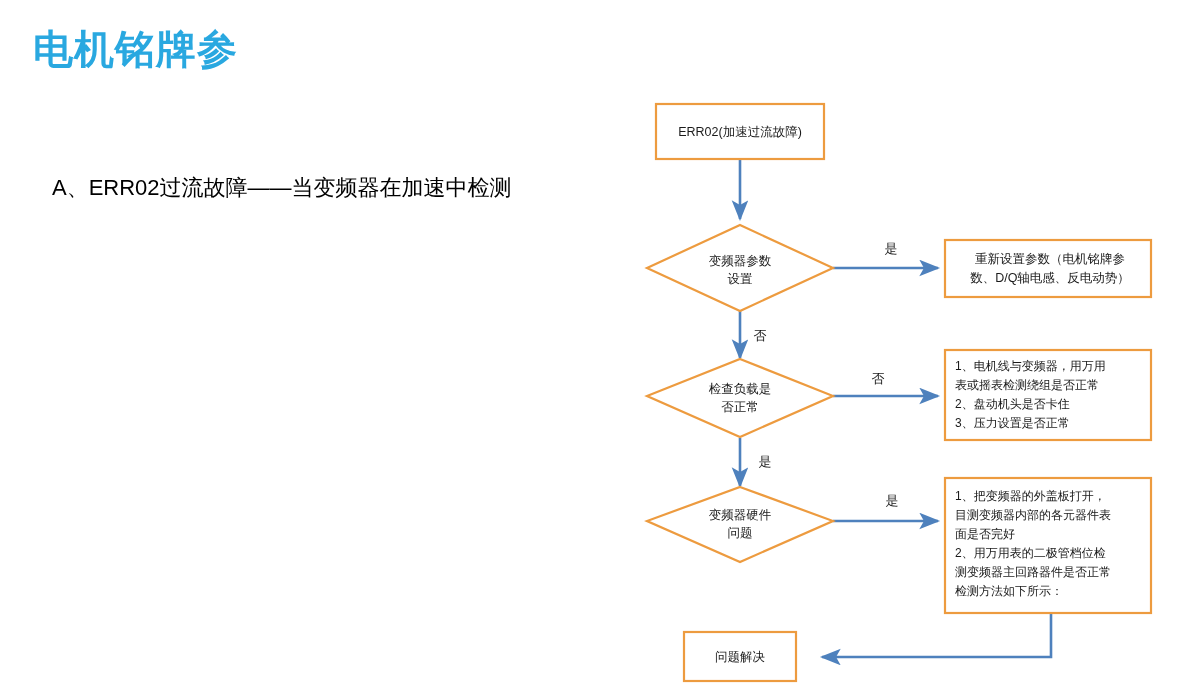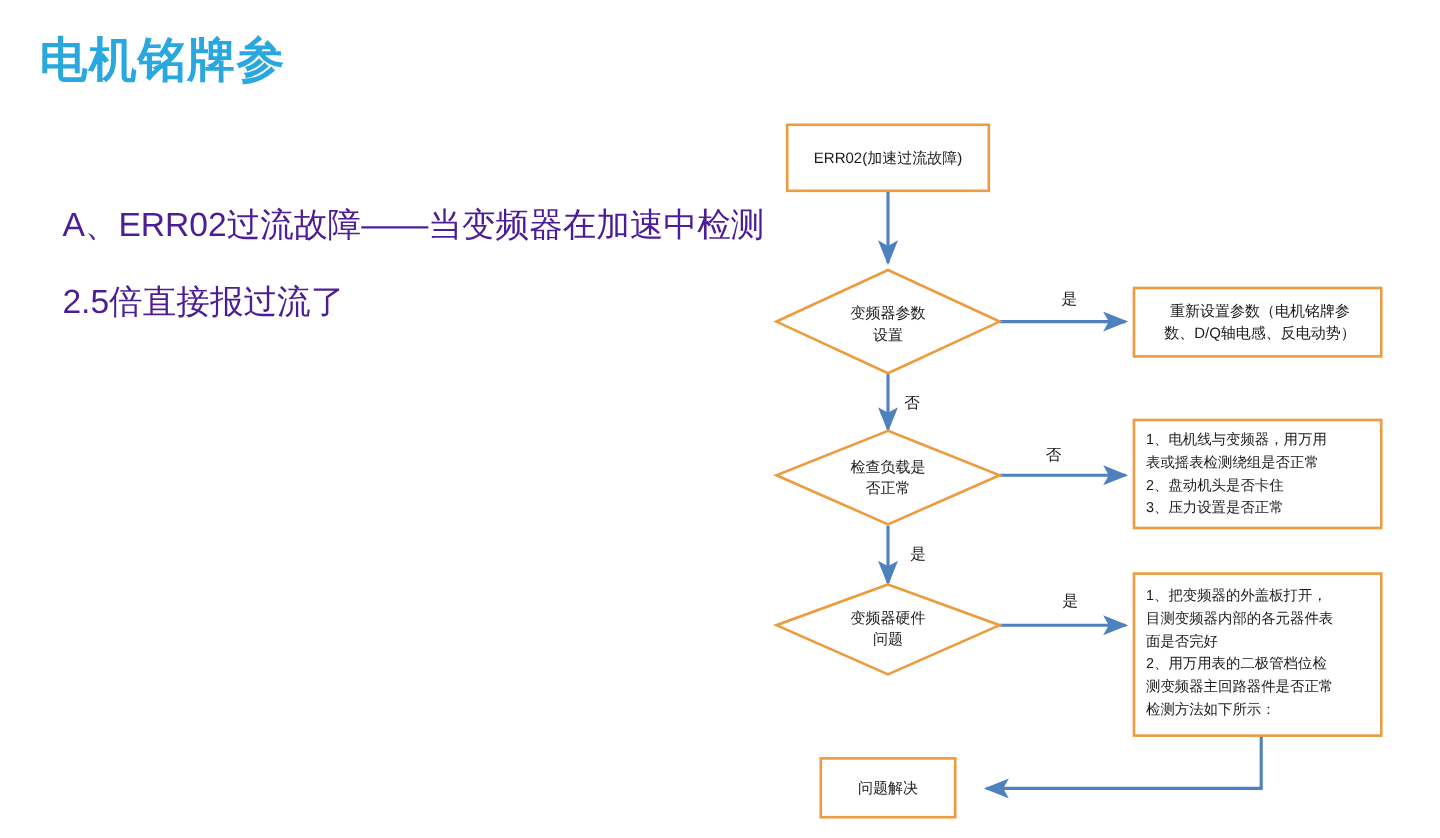--- a/index.html
+++ b/index.html
@@ -24,22 +24,22 @@
     letter-spacing: 1px;
     white-space: nowrap;
   }
   #body-text {
     position: absolute;
     left: 52px;
     top: 156px;
     width: 600px;
   }
   #body-text .line {
-    font-size: 28px;
-    color: #4c1d95;
+    font-size: 22px;
+    color: #000000;
     line-height: 64px;
     white-space: nowrap;
   }
   #flow {
     position: absolute;
     left: 0;
     top: 0;
   }
   .node-label {
     font-family: "Liberation Sans", "DejaVu Sans", sans-serif;
@@ -72,21 +72,20 @@
     fill: none;
   }
 </style>
 </head>
 <body>
 
 <div id="page-title">电机铭牌参</div>
 
 <div id="body-text">
   <div class="line">A、ERR02过流故障——当变频器在加速中检测</div>
-  <div class="line">2.5倍直接报过流了</div>
 </div>
 
 <svg id="flow" width="1200" height="698" viewBox="0 0 1200 698">
 
   <defs>
     <marker id="arrowblue" markerWidth="9" markerHeight="9" refX="7.2" refY="3.2" orient="auto" markerUnits="strokeWidth">
       <path d="M0,0 L8,3.2 L0,6.4 L1.8,3.2 z" fill="#4E81BD"></path>
     </marker>
   </defs>
 

